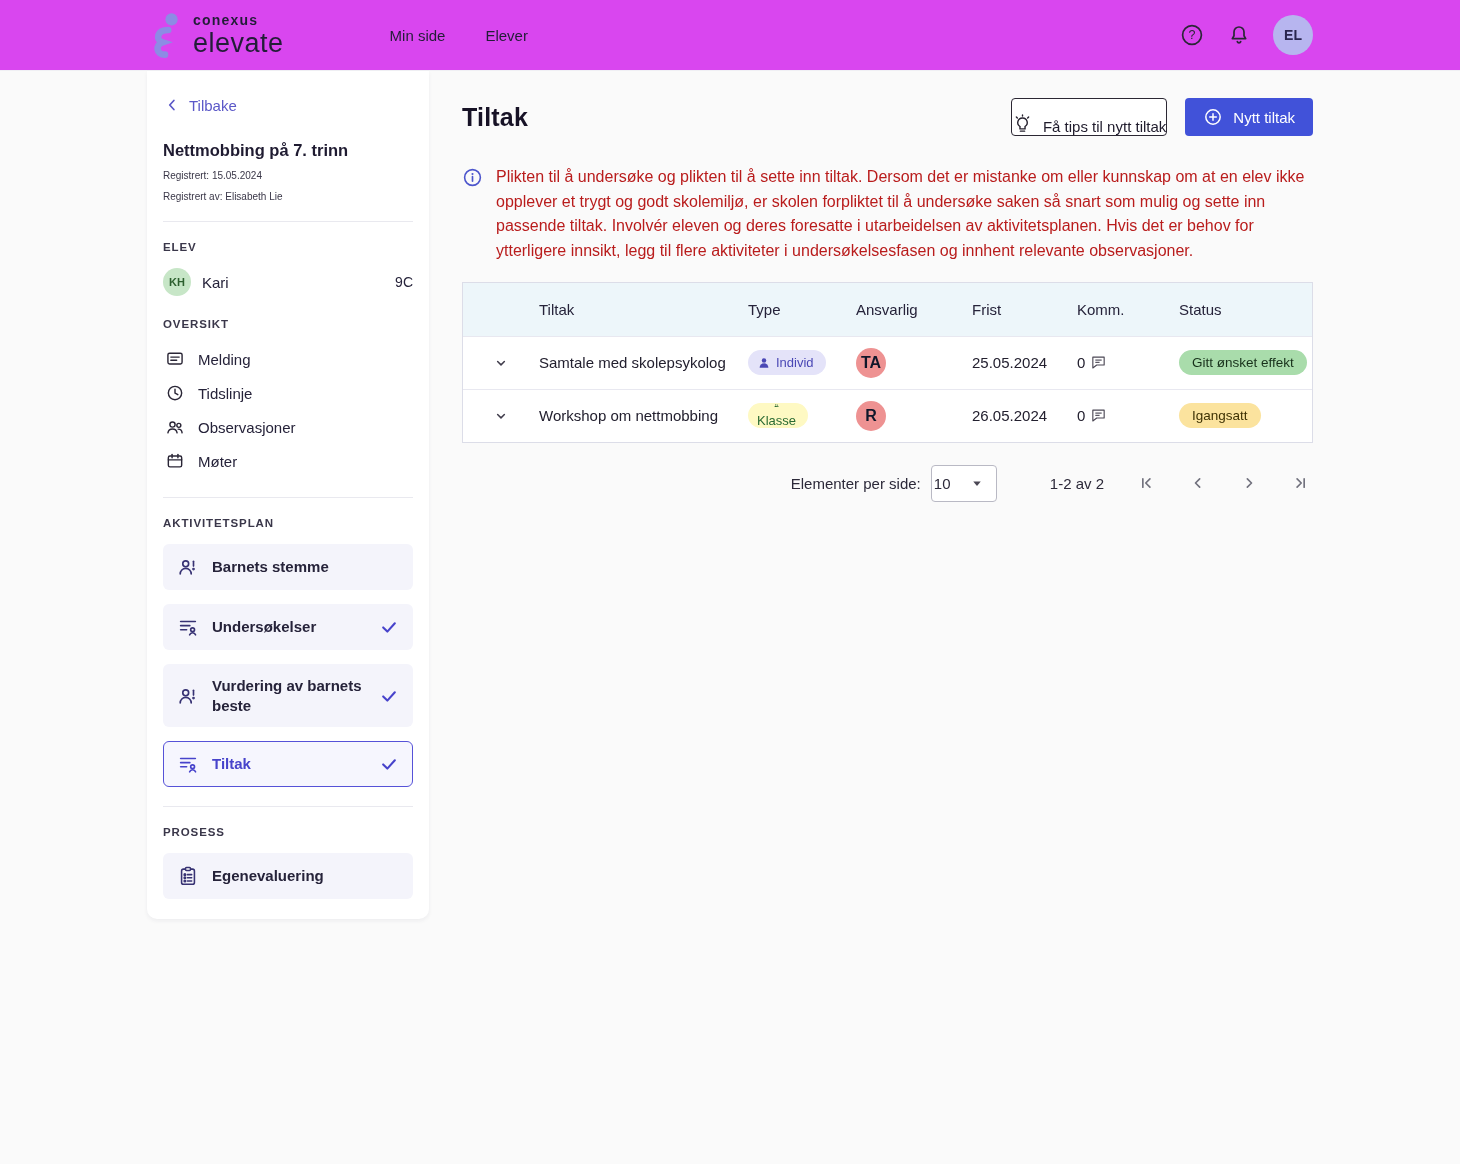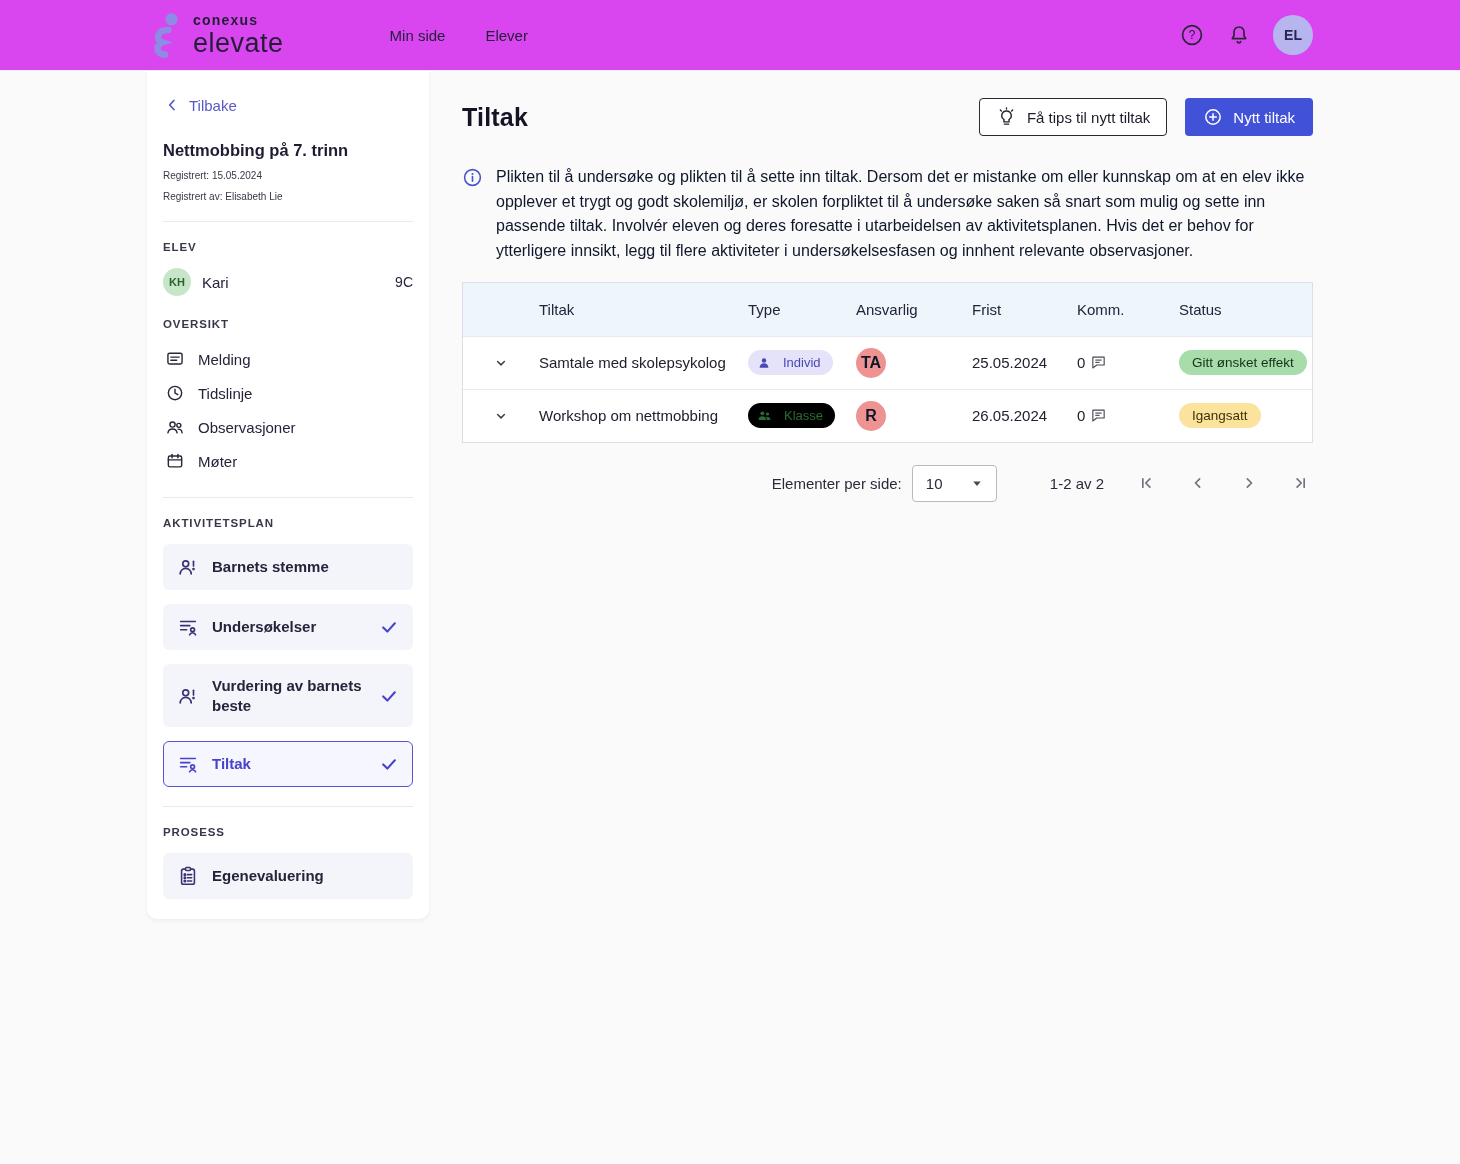--- a/index.html
+++ b/index.html
@@ -81,66 +81,66 @@
   .plan-card .check { margin-left: auto; flex-shrink: 0; }
   .plan-card .card-label { flex: 1; }
 
   
   .main { flex: 1; padding: 27px 0 60px 33px; }
   .title-row { display: flex; align-items: center; }
   h1.page-title { font-size: 25px; color: #171226; font-weight: 700; letter-spacing: 0.2px; }
   .title-buttons { margin-left: auto; display: flex; gap: 18px; }
   .btn-outline {
     height: 38px; border: 1px solid #2b2733; border-radius: 4px; background: #fff;
-    display: flex; align-items: center; gap: 10px; padding: 0 16px;
+    display: flex; align-items: flex-end; gap: 10px; padding: 0 0;
     font-size: 15px; color: #1f1b2c; cursor: pointer; font-family: "Liberation Sans", sans-serif;
   }
   .btn-primary {
     height: 38px; border: none; border-radius: 4px; background: #4152d9; color: #fff;
     display: flex; align-items: center; gap: 10px; padding: 0 18px;
     font-size: 15px; cursor: pointer; font-family: "Liberation Sans", sans-serif;
   }
   .info { display: flex; gap: 13px; margin-top: 29px; }
   .info-ic { flex-shrink: 0; margin-top: 2px; }
-  .info-text { font-size: 16px; line-height: 1.54; color: #0f172a; }
+  .info-text { font-size: 16px; line-height: 1.54; color: #b91c1c; }
 
   
   .table { margin-top: 18px; background: #fff; border: 1px solid #dcdde8; }
   .t-head, .t-row {
     display: grid;
     grid-template-columns: 76px 209px 108px 116px 105px 102px 1fr;
     align-items: center; height: 53px;
   }
   .t-head { background: #edf6fa; font-size: 15px; color: #26233a; font-weight: 500; }
   .t-row { border-top: 1px solid #e8e8f0; font-size: 15px; color: #23202f; cursor: pointer; }
   .chev-cell { display: flex; justify-content: center; }
   .pill {
-    display: inline-flex; align-items: center; gap: 12px;
+    display: inline-flex; align-items: center; gap: 5px;
     height: 25px; padding: 0 12px 0 9px; border-radius: 13px;
     font-size: 13px; font-weight: 500; width: fit-content;
   }
   .pill-individ { background: #e4e3f9; color: #4a47b5; }
-  .pill-klasse  { background: #000000; color: #2a6b33; }
+  .pill-klasse  { background: #fef9c3; color: #2a6b33; flex-direction: column; }
   .avatar-red {
     width: 30px; height: 30px; border-radius: 50%;
     background: #ee9292; color: #0f172a;
     display: flex; align-items: center; justify-content: center;
     font-size: 16px; font-weight: 700;
   }
   .komm { display: flex; align-items: center; gap: 5px; }
   .status-pill { display: inline-block; padding: 5px 13px; border-radius: 14px; font-size: 13.5px; font-weight: 500; width: fit-content; }
   .status-effect    { background: #a9dcab; color: #17301a; }
   .status-igangsatt { background: #fbe39e; color: #3e3204; }
 
   
   .pagination { display: flex; align-items: center; justify-content: flex-end; margin-top: 22px; font-size: 15px; color: #2c2939; }
   .select-box {
-    width: 85px; height: 37px; border: 1px solid #b9b9c4; border-radius: 4px;
+    width: 66px; height: 37px; border: 1px solid #b9b9c4; border-radius: 4px;
     display: flex; align-items: center; justify-content: space-between;
-    padding: 0 10px 0 13px; margin-left: 10px; background: #fff; cursor: pointer;
+    padding: 0 10px 0 2px; margin-left: 10px; background: #fff; cursor: pointer;
   }
   .range { margin-left: 53px; }
   .pager { display: flex; align-items: center; gap: 25px; margin-left: 30px; }
   .pager .icon-btn { color: #72727e; }
 </style>
 </head>
 <body>
 
 <header class="topbar">
   <div class="logo">

